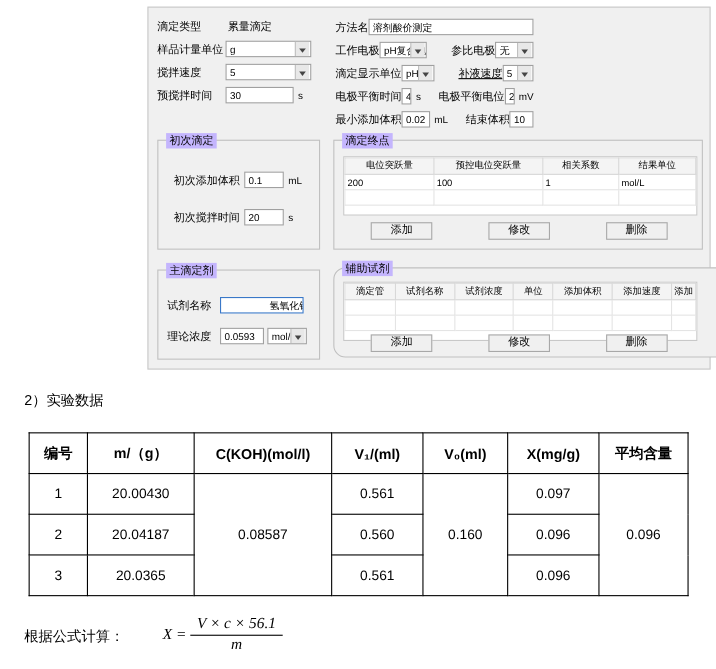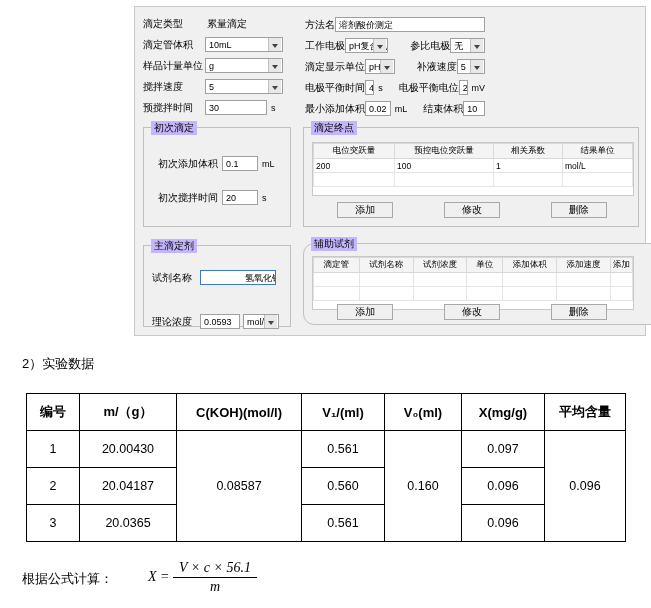--- a/index.html
+++ b/index.html
@@ -83,24 +83,20 @@
 <body>
 
 <div class="app">
 
   <div style="position:absolute;left:8px;top:10px;width:150px;">
     <div class="row">
       <span class="lbl" style="width:62px;">滴定类型</span>
       <span class="lbl" style="margin-left:2px;">累量滴定</span>
     </div>
     <div class="row">
-      <span class="lbl" style="width:62px;">滴定管体积</span>
-      <span class="sel" style="width:78px;"><span>10mL</span><i class="arrow"></i></span>
-    </div>
-    <div class="row">
       <span class="lbl" style="width:62px;">样品计量单位</span>
       <span class="sel" style="width:78px;"><span>g</span><i class="arrow"></i></span>
     </div>
     <div class="row">
       <span class="lbl" style="width:62px;">搅拌速度</span>
       <span class="sel" style="width:78px;"><span>5</span><i class="arrow"></i></span>
     </div>
     <div class="row">
       <span class="lbl" style="width:62px;">预搅拌时间</span>
       <span class="fld" style="width:62px;">30</span>
@@ -115,21 +111,21 @@
     </div>
     <div class="row">
       <span class="lbl" style="width:44px;">工作电极</span>
       <span class="sel" style="width:92px;"><span>pH复合电极</span><i class="arrow"></i></span>
       <span class="lbl" style="width:44px;margin-left:22px;">参比电极</span>
       <span class="sel" style="width:66px;"><span>无</span><i class="arrow"></i></span>
     </div>
     <div class="row">
       <span class="lbl" style="width:62px;">滴定显示单位</span>
       <span class="sel" style="width:74px;"><span>pH</span><i class="arrow"></i></span>
-      <span class="lbl" style="width:44px;margin-left:22px;">补液速度</span>
+      <span class="lbl" style="width:44px;margin-left:22px;text-decoration:underline;">补液速度</span>
       <span class="sel" style="width:66px;"><span>5</span><i class="arrow"></i></span>
     </div>
     <div class="row">
       <span class="lbl" style="width:62px;">电极平衡时间</span>
       <span class="fld" style="width:60px;">4</span>
       <span class="unit">s</span>
       <span class="lbl" style="width:62px;margin-left:16px;">电极平衡电位</span>
       <span class="fld" style="width:48px;">2</span>
       <span class="unit">mV</span>
     </div>
@@ -190,21 +186,21 @@
       <span class="btn" style="width:56px;">删除</span>
     </div>
   </div>
 
   <div class="group" style="left:8px;top:238px;width:148px;height:82px;">
     <span class="gtitle">主滴定剂</span>
     <div class="row" style="position:absolute;left:8px;top:24px;">
       <span class="lbl" style="width:48px;">试剂名称</span>
       <span class="fld" style="width:76px;border:1px solid #3a78c8;padding-left:44px;">氢氧化钾</span>
     </div>
-    <div class="row" style="position:absolute;left:8px;top:68px;align-items:flex-end;">
+    <div class="row" style="position:absolute;left:8px;top:52px;align-items:flex-end;">
       <span class="lbl" style="width:48px;">理论浓度</span>
       <span class="fld" style="width:40px;">0.0593</span>
       <span class="sel" style="width:36px;margin-left:3px;"><span>mol/L</span><i class="arrow"></i></span>
     </div>
   </div>
 
   <div class="group" style="left:168px;top:236px;width:372px;height:82px;border-radius:11px;">
     <span class="gtitle">辅助试剂</span>
     <div style="position:absolute;left:8px;top:12px;width:320px;height:52px;border:1px solid #c8c8c8;background:#fff;overflow:hidden;">
       <table class="grid">

